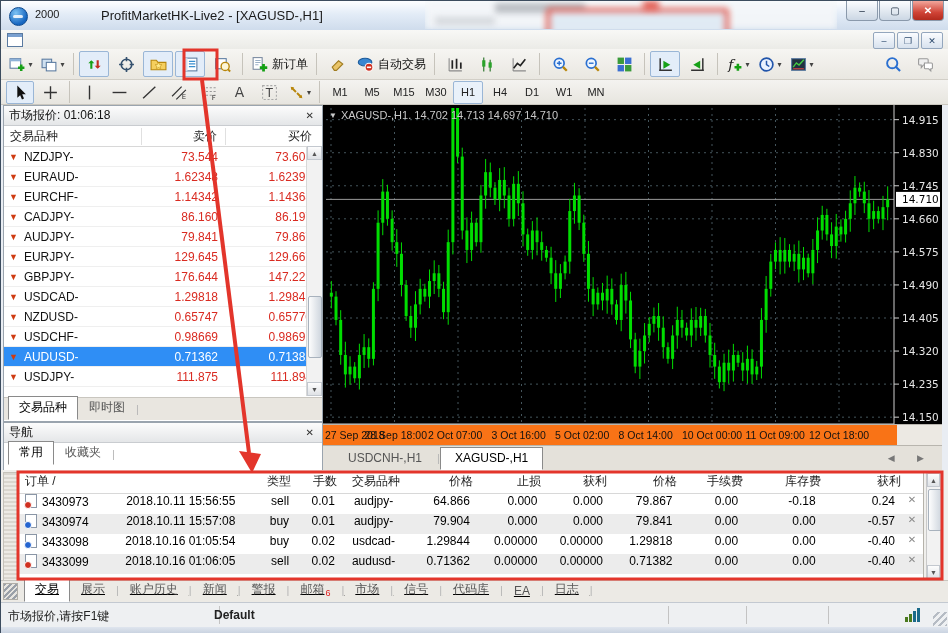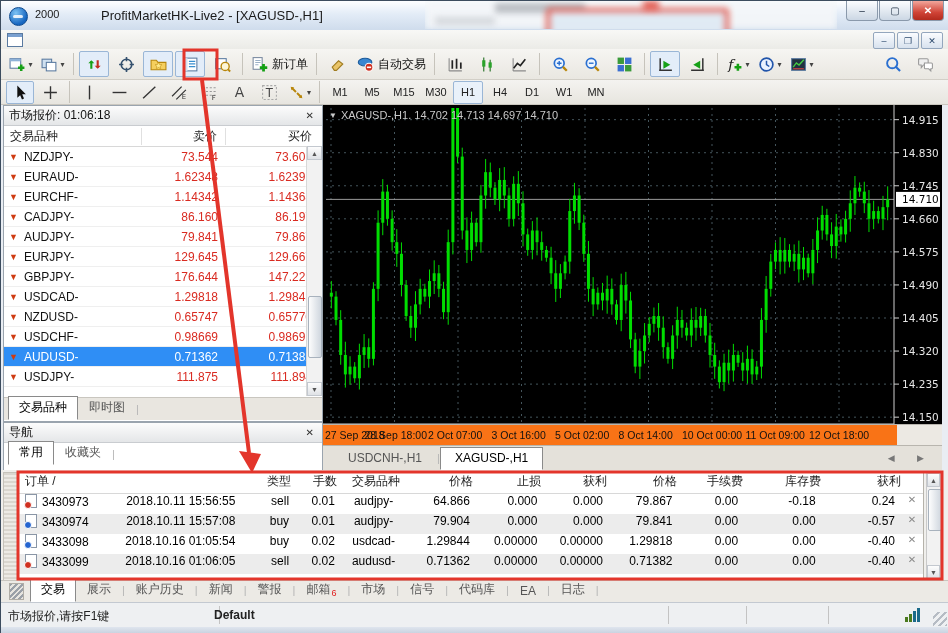--- a/index.html
+++ b/index.html
@@ -97,21 +97,21 @@
   .t-row.r-alt{background:#ececec;}
   .t-cell{box-sizing:border-box;padding:0 6px;white-space:nowrap;overflow:hidden;}
   .order-icon{display:inline-block;width:10px;height:12px;background:#fff;border:1px solid #8a96a6;position:relative;margin-right:5px;vertical-align:-2px;}
   .order-icon::after{content:"";position:absolute;left:-2px;bottom:-2px;width:6px;height:6px;border-radius:50%;border:1px solid #fff;}
   .order-icon.sell::after{background:#d03020;}
   .order-icon.buy::after{background:#2565d0;}
   .t-close{color:#8a8a8a;font-size:10px;text-align:center;}
   .term-scroll{position:absolute;right:8px;top:2px;width:15px;height:108px;background:#f2f2f2;border:1px solid #c9c9c9;box-sizing:border-box;}
   
   #bottom-tabbar{position:absolute;left:0;top:579px;width:948px;height:22px;background:#eceae5;border-top:1px solid #c9c6bf;
-    display:flex;align-items:flex-end;padding-left:8px;box-sizing:border-box;}
+    display:flex;align-items:flex-end;padding-left:2px;box-sizing:border-box;text-decoration:underline;}
   .grip-icon{width:13px;height:15px;margin:0 6px 2px 0;
     background:repeating-linear-gradient(135deg,#9aa0a8 0 2px,#e6e4df 2px 4px);border:1px solid #b0ada6;}
   .badge{color:#e02020;font-size:9px;vertical-align:-3px;margin-left:1px;}
   #statusbar{position:absolute;left:0;top:601px;width:948px;height:25px;background:#eef0f2;border-top:1px solid #c3c9d1;font-size:12px;color:#222;}
   .status-text{position:absolute;left:7px;top:5px;}
   .status-profile{position:absolute;left:213px;top:5px;font-weight:bold;}
   .status-sep{position:absolute;top:3px;width:1px;height:18px;background:#c3c3c3;}
   .conn-icon{position:absolute;right:24px;top:5px;width:20px;height:14px;display:flex;align-items:flex-end;}
   .conn-icon i{display:block;width:3px;margin-right:1px;}
   .resize-grip{position:absolute;right:2px;bottom:2px;width:14px;height:14px;

